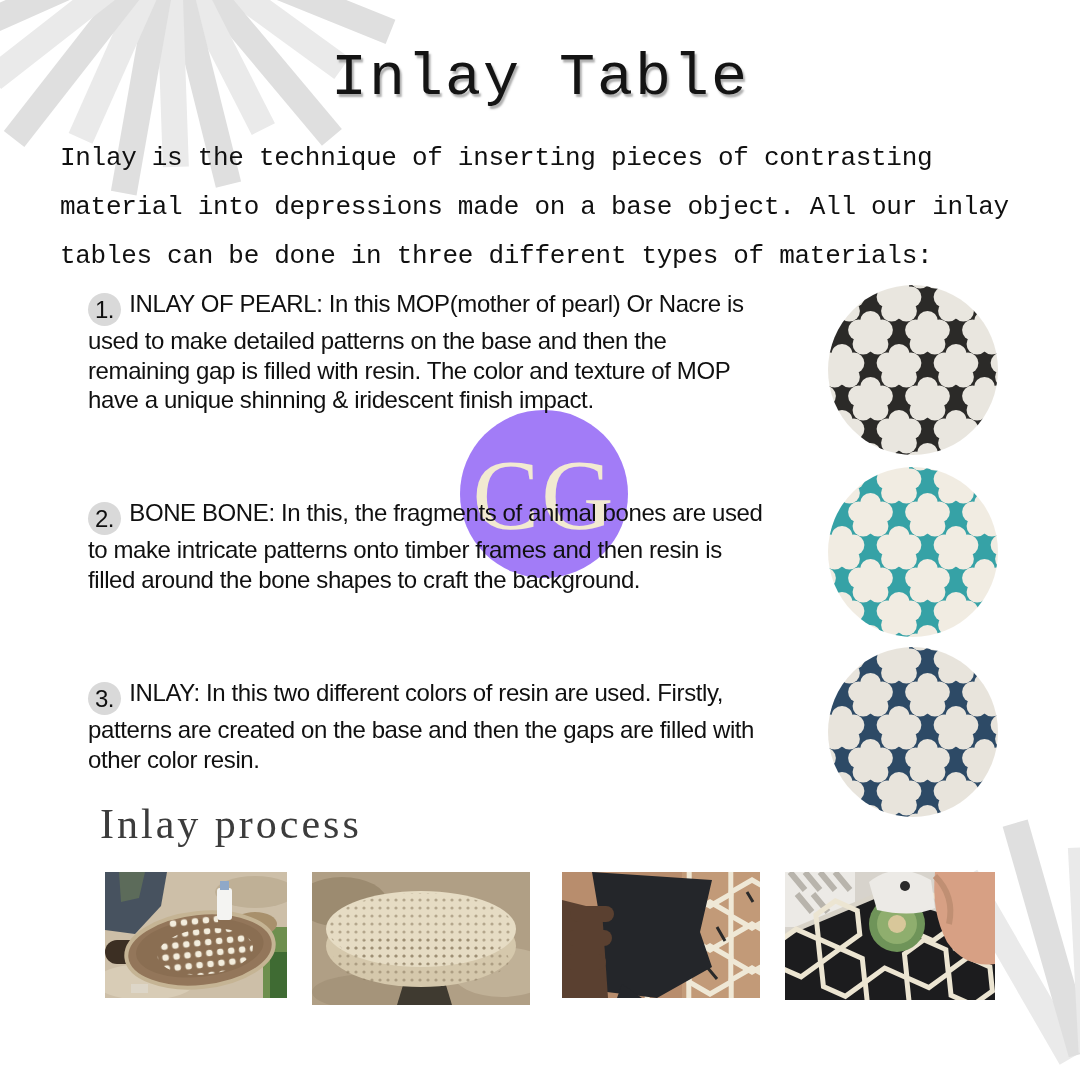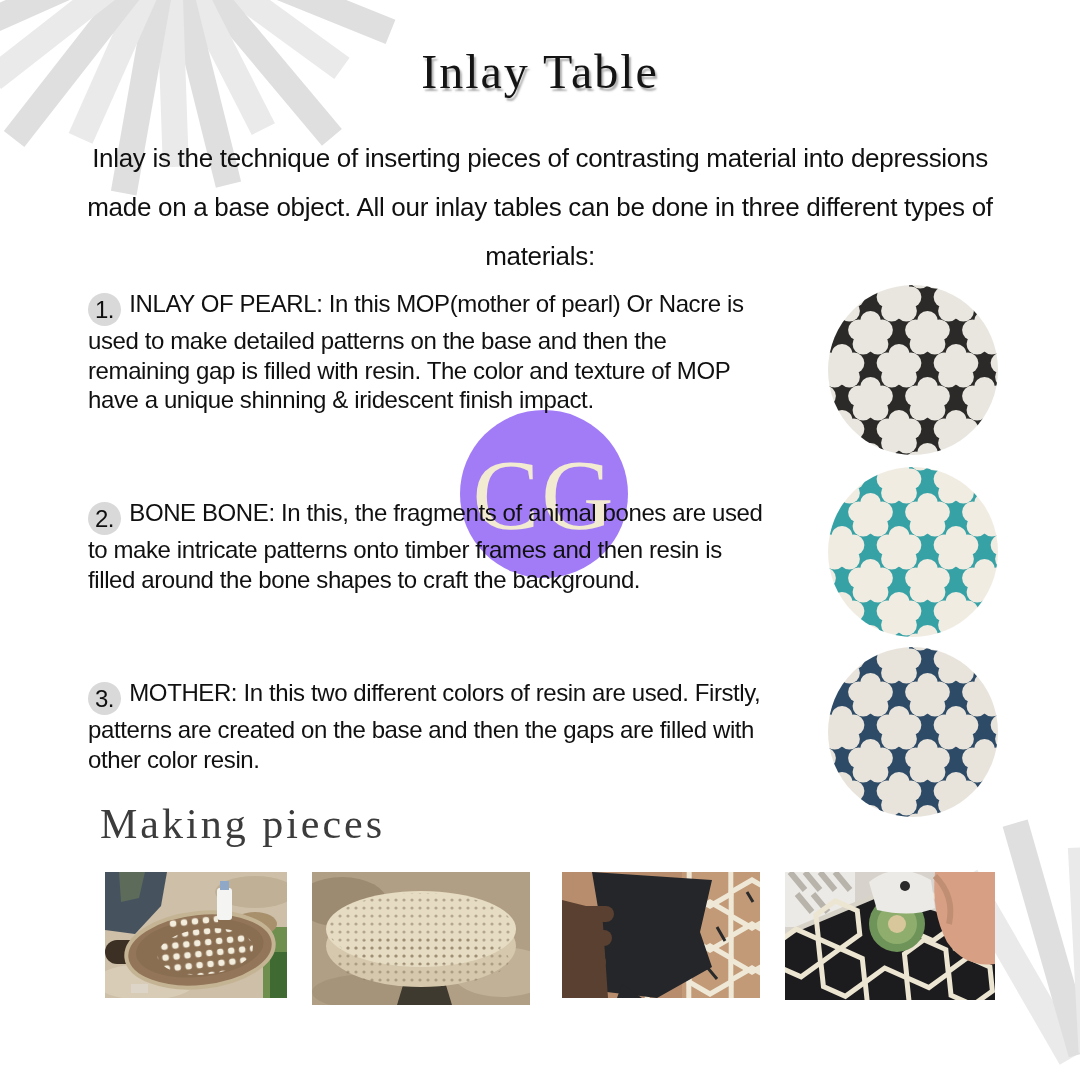--- a/index.html
+++ b/index.html
@@ -13,24 +13,24 @@
   .ray{position:absolute;left:-13px;top:0;width:26px;transform-origin:50% 0;}
   .ray.a{background:#eaeaea;}
   .ray.b{background:#dfdfdf;}
 
   .watermark{position:absolute;left:460px;top:410px;width:168px;height:168px;border-radius:50%;
     background:#8b5cf6;opacity:.8;z-index:0;display:flex;align-items:center;justify-content:center;}
   .watermark span{font-family:"Liberation Serif",serif;font-size:100px;color:#f0e5c6;letter-spacing:2px;}
 
   
   .title{position:absolute;left:0;top:44px;width:100%;margin:0;text-align:center;z-index:2;
-    font-family:Liberation Serif, serif;font-weight:500;font-size:48px;letter-spacing:2px;color:#141414;
+    font-family:Liberation Mono, monospace;font-weight:500;font-size:60px;letter-spacing:2px;color:#141414;
     text-shadow:2px 3px 2px rgba(110,110,110,.55);}
   .intro{position:absolute;left:60px;top:134px;width:960px;margin:0;z-index:2;
-    font-size:26px;line-height:49px;text-align:center;letter-spacing:-.3px;}
+    font-size:26px;line-height:49px;text-align:left;letter-spacing:-.3px;font-family:Liberation Mono, monospace;}
   .material{position:absolute;left:88px;width:684px;margin:0;z-index:2;
     font-size:24px;line-height:29.5px;letter-spacing:-.4px;}
   .m1{top:289px;} .m2{top:498px;} .m3{top:678px;}
   .badge{display:inline-flex;align-items:center;justify-content:center;width:33px;height:33px;
     border-radius:50%;background:#d9d9d9;vertical-align:-6px;margin-right:2px;}
   .mname{letter-spacing:-.4px;}
   .process-heading{position:absolute;left:100px;top:800px;margin:0;z-index:2;
     font-family:"Liberation Serif",serif;font-weight:400;font-size:42px;letter-spacing:3px;color:#3c3c3c;}
 
   
@@ -143,35 +143,35 @@
     <span class="badge">
         <span>2.</span>
       </span>
     <span class="mname">BONE BONE:</span>
     <span>In this, the fragments of animal bones are used to make intricate patterns onto timber frames and then resin is filled around the bone shapes to craft the background.</span>
   </p>
   <p class="material m3">
     <span class="badge">
         <span>3.</span>
       </span>
-    <span class="mname">MOTHER:</span>
+    <span class="mname">INLAY:</span>
     <span>In this two different colors of resin are used. Firstly, patterns are created on the base and then the gaps are filled with other color resin.</span>
   </p>
 
   <svg class="swatch s1" viewBox="0 0 170 170">
     <circle cx="85" cy="85" r="85" fill="url(#pat1)"></circle>
   </svg>
   <svg class="swatch s2" viewBox="0 0 170 170">
     <circle cx="85" cy="85" r="85" fill="url(#pat2)"></circle>
   </svg>
   <svg class="swatch s3" viewBox="0 0 170 170">
     <circle cx="85" cy="85" r="85" fill="url(#pat3)"></circle>
   </svg>
 
-  <h2 class="process-heading">Making pieces</h2>
+  <h2 class="process-heading">Inlay process</h2>
 
   <svg class="photo p1" width="182" height="126" viewBox="0 0 182 126">
     <rect width="182" height="126" fill="#cdbfa8"></rect>
     <ellipse cx="40" cy="110" rx="50" ry="18" fill="#d8ccb6"></ellipse>
     <ellipse cx="150" cy="20" rx="40" ry="16" fill="#bfb096"></ellipse>
     <rect x="158" y="55" width="24" height="71" fill="#6e8f4e"></rect>
     <rect x="165" y="80" width="17" height="46" fill="#3f6b33"></rect>
     <ellipse cx="150" cy="52" rx="22" ry="12" fill="#a8906c"></ellipse>
     <path d="M0,0 L62,0 L56,34 L30,62 L0,58 Z" fill="#47525f"></path>
     <path d="M14,0 L40,0 L34,26 L16,30 Z" fill="#5c6b5a"></path>

